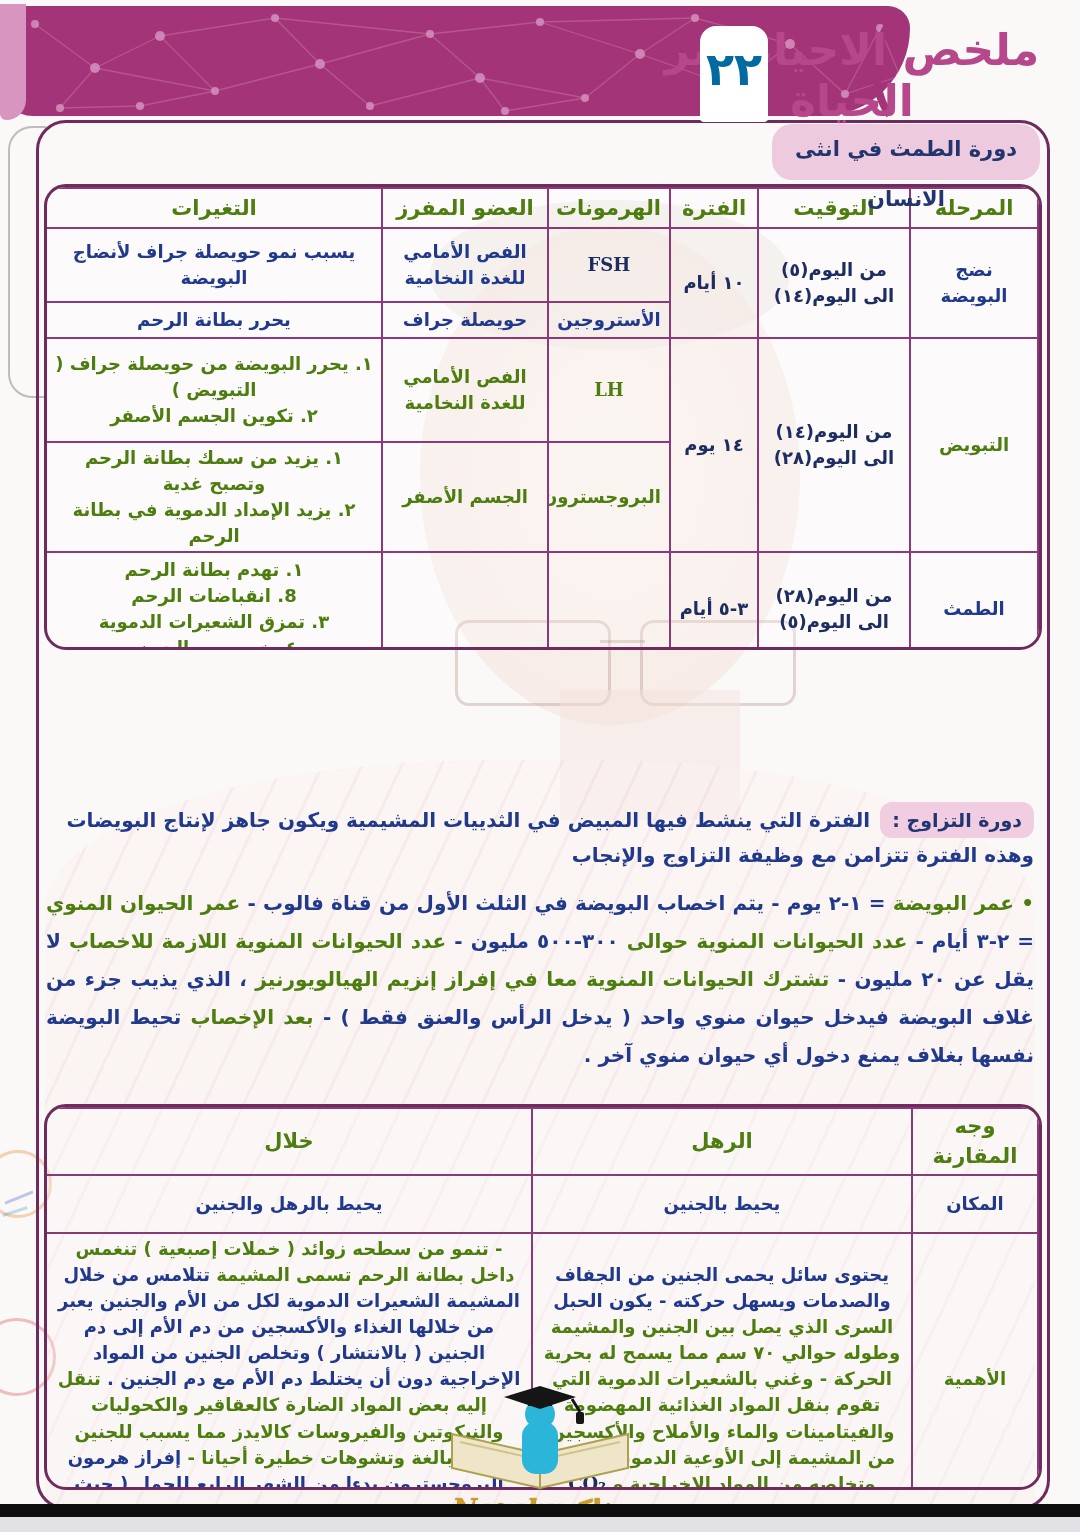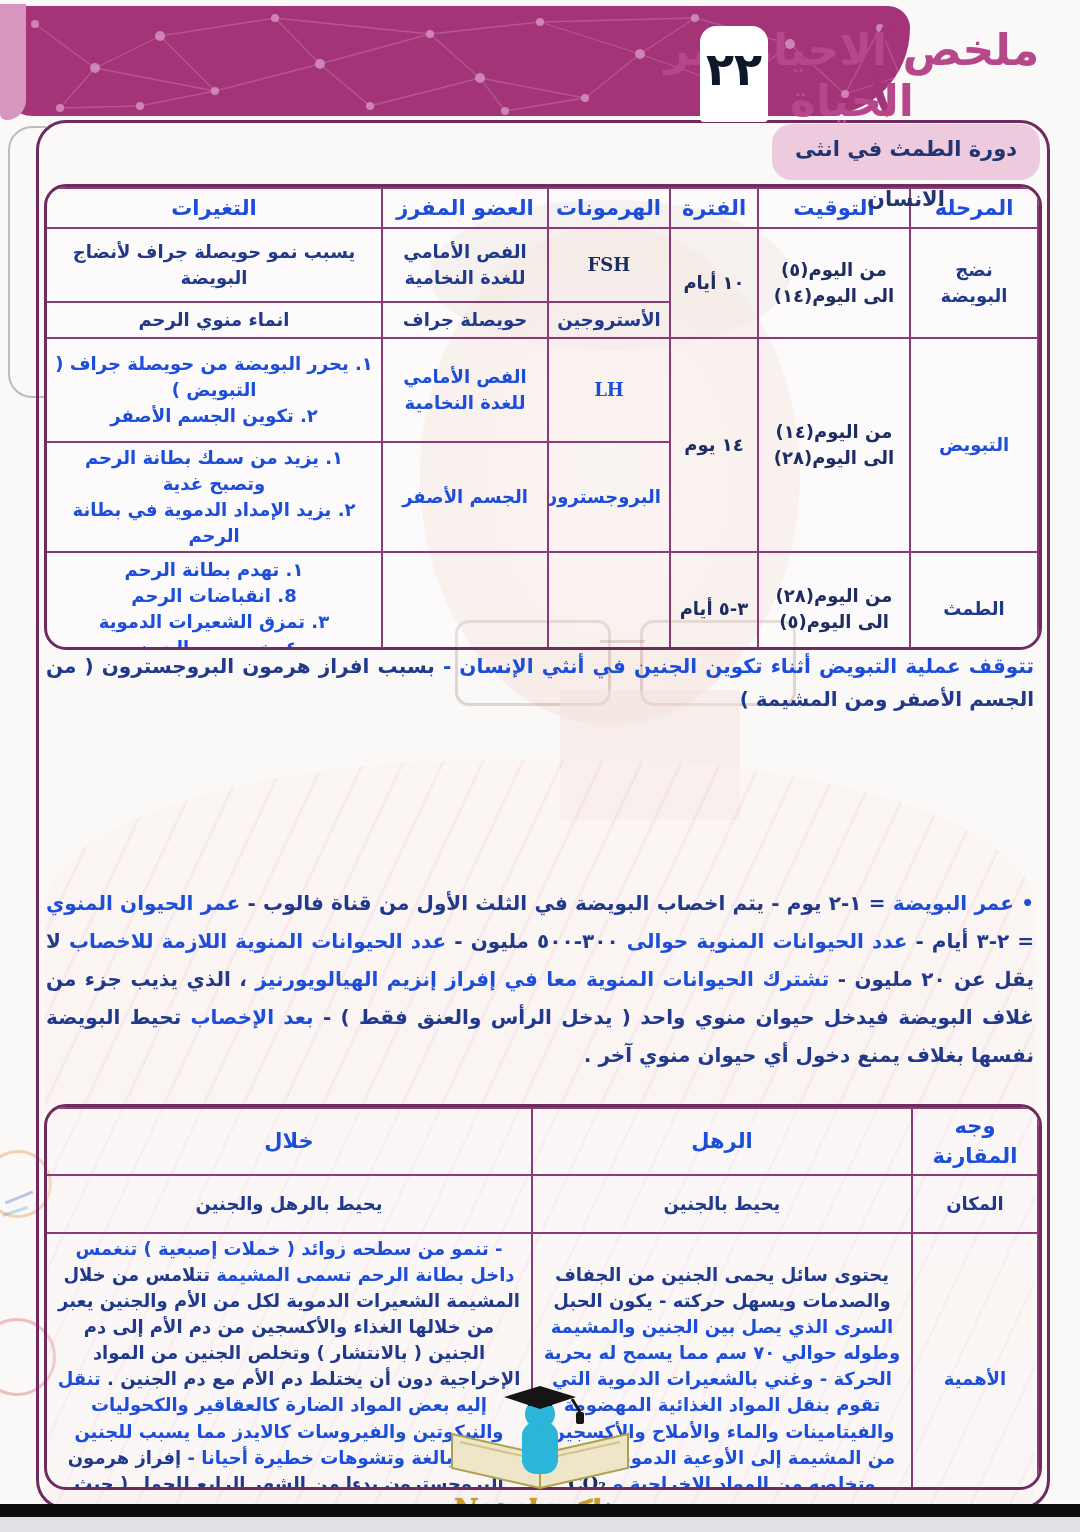--- a/index.html
+++ b/index.html
@@ -12,21 +12,21 @@
   
   .banner{position:absolute; left:0; top:6px; width:910px; height:110px;
     background:#a33478; border-radius:0 30px 120px 45px; overflow:hidden; z-index:2;}
   .banner svg{display:block;}
   .page-edge{position:absolute; left:0; top:4px; width:26px; height:116px;
     background:#d795bf; border-radius:0 0 26px 8px; z-index:3;}
   .crescent{position:absolute; left:872px; top:6px; width:66px; height:110px;
     border:8px solid transparent; border-left-color:#a33478; border-radius:50%; z-index:2;}
   .page-number-tab{position:absolute; left:700px; top:26px; width:68px; height:96px;
     background:#ffffff; border-radius:16px 16px 4px 4px; z-index:4; text-align:center;}
-  .page-number-tab span{display:inline-block; margin-top:16px; font-size:46px; color:#0f172a;}
+  .page-number-tab span{display:inline-block; margin-top:16px; font-size:46px; color:#0369a1;}
   .title{position:absolute; right:8px; top:24px; width:440px; margin:0; text-align:center;
     font-size:44px; color:#b6478a; z-index:3; letter-spacing:-1px;}
   
   .portrait{position:absolute; inset:0; z-index:0; pointer-events:none;}
   .p-hair{position:absolute; left:430px; top:200px; width:360px; height:150px;
     border-radius:50%; background:#e3dbd8; opacity:.45;}
   .p-head{position:absolute; left:420px; top:225px; width:380px; height:500px;
     border-radius:50%; background:radial-gradient(#f8eae4,#f2ded7); opacity:.55;}
   .p-glass{position:absolute; top:620px; width:150px; height:80px; border:3px solid rgba(150,110,90,.32);
     border-radius:14px; opacity:.8;}
@@ -65,21 +65,21 @@
   col.c1-horm{width:122px;} col.c1-organ{width:166px;} col.c1-changes{width:336px;}
   tr.rh-hdr{height:40px;} tr.rh-1a{height:74px;} tr.rh-1b{height:36px;}
   tr.rh-2a{height:104px;} tr.rh-2b{height:92px;} tr.rh-3{height:114px;}
   col.c2-aspect{width:126px;} col.c2-amnion{width:380px;} col.c2-chorion{width:486px;}
   tr.rh2-hdr{height:52px;} tr.rh2-loc{height:58px;} tr.rh2-imp{height:270px;}
   .stage-cell{font-size:21px;}
   .changes-list{text-align:right; padding-right:14px;margin-top:43px;}
   .imp-cell{vertical-align:top; text-align:justify; text-align-last:center; font-size:17.5px; line-height:1.58; padding:8px 12px;}
   .latin{font-family:"DejaVu Serif", serif; font-size:21px;}
   
-  .red, .seg-red{color:#1d4ed8;}
+  .red, .seg-red{color:#4d7c0f;}
   .blue, .seg-blue{color:#21398b;}
   .navy, .seg-navy{color:#1d2d60;}
   .seg-latin{color:#1d2d60; font-family:"DejaVu Serif", serif;}
   
   .notes{position:absolute; left:46px; right:46px; top:650px; z-index:1; font-size:20px; line-height:1.66; text-align:justify;}
   .notes p{margin:0 0 6px 0;}
   .mating{position:absolute; left:46px; right:46px; top:802px; z-index:1; font-size:20px; line-height:1.7; text-align:right;}
   .mating .pill-label{display:inline-block; background:#f0cde1; border-radius:12px; padding:2px 12px;
     color:#22356f; margin-left:10px; font-size:19px;}
   .fert{position:absolute; left:46px; right:46px; top:884px; z-index:1; font-size:20px; line-height:1.9; text-align:justify;}
@@ -209,21 +209,21 @@
           <td rowspan="2" class="blue stage-cell">نضج البويضة</td>
           <td rowspan="2" class="navy">من اليوم(٥) الى اليوم(١٤)</td>
           <td rowspan="2" class="navy">١٠ أيام</td>
           <td class="navy latin">FSH</td>
           <td class="blue">الفص الأمامي للغدة النخامية</td>
           <td class="blue">يسبب نمو حويصلة جراف لأنضاج البويضة</td>
         </tr>
         <tr class="rh-1b">
           <td class="blue">الأستروجين</td>
           <td class="blue">حويصلة جراف</td>
-          <td class="blue">انماء منوي الرحم</td>
+          <td class="blue">يحرر بطانة الرحم</td>
         </tr>
         <tr class="rh-2a">
           <td rowspan="2" class="red stage-cell">التبويض</td>
           <td rowspan="2" class="navy">من اليوم(١٤) الى اليوم(٢٨)</td>
           <td rowspan="2" class="navy">١٤ يوم</td>
           <td class="red latin">LH</td>
           <td class="red">الفص الأمامي للغدة النخامية</td>
           <td class="red changes-list">
             <div>١. يحرر البويضة من حويصلة جراف ( التبويض )</div>
             <div>٢. تكوين الجسم الأصفر</div>
@@ -248,23 +248,25 @@
             <div>8. انقباضات الرحم</div>
             <div>٣. تمزق الشعيرات الدموية</div>
             <div>٤. خروج دم الحيض</div>
           </td>
         </tr>
       </tbody>
     </table>
   </div>
 
   <div class="notes">
-    <p><span class="seg-red">تتوقف عملية التبويض أثناء تكوين الجنين في أنثي الإنسان - </span><span class="seg-blue">بسبب افراز هرمون البروجسترون ( من الجسم الأصفر ومن المشيمة )</span></p>
-  </div>
-
+  </div>
+
+  <div class="mating">
+    <span class="pill-label">دورة التزاوج :</span><span class="blue">الفترة التي ينشط فيها المبيض في الثدييات المشيمية ويكون جاهز لإنتاج البويضات وهذه الفترة تتزامن مع وظيفة التزاوج والإنجاب</span>
+  </div>
 
   <div class="fert"><span class="seg-red">• عمر البويضة </span><span class="seg-blue">= ١-٢ يوم - يتم اخصاب البويضة في الثلث الأول من قناة فالوب - </span><span class="seg-red">عمر الحيوان المنوي </span><span class="seg-blue">= ٢-٣ أيام - </span><span class="seg-red">عدد الحيوانات المنوية حوالى </span><span class="seg-blue">٣٠٠-٥٠٠ مليون - </span><span class="seg-red">عدد الحيوانات المنوية اللازمة للاخصاب </span><span class="seg-blue">لا يقل عن ٢٠ مليون - </span><span class="seg-red">تشترك الحيوانات المنوية معا في إفراز إنزيم الهيالويورنيز </span><span class="seg-blue">، الذي يذيب جزء من غلاف البويضة فيدخل حيوان منوي واحد ( يدخل الرأس والعنق فقط ) - </span><span class="seg-red">بعد الإخصاب </span><span class="seg-blue">تحيط البويضة نفسها بغلاف يمنع دخول أي حيوان منوي آخر .</span></div>
 
 
   <div class="tbl-wrap tbl2">
     <table class="tbl" dir="rtl">
       <colgroup>
         <col class="c2-aspect">
           <col class="c2-amnion">
           <col class="c2-chorion">

